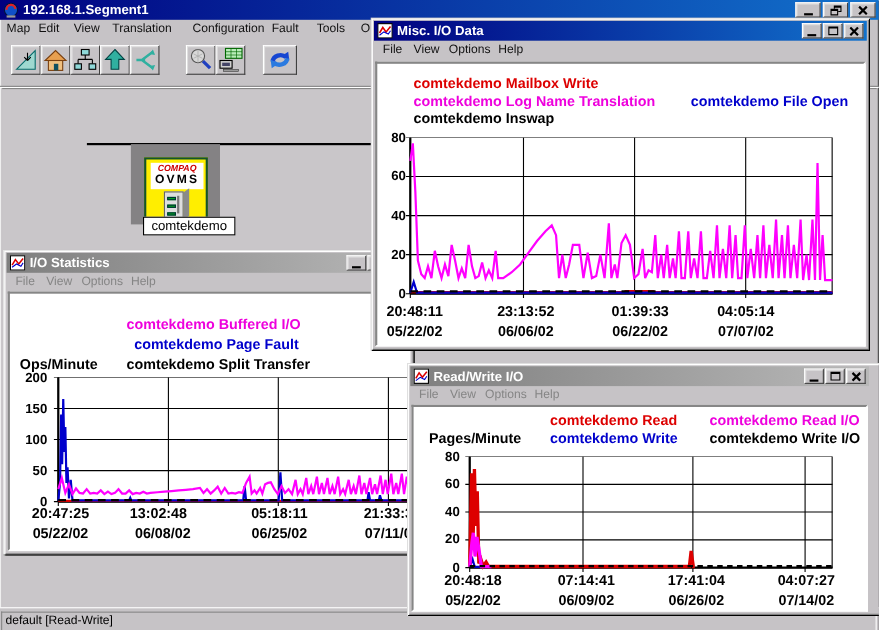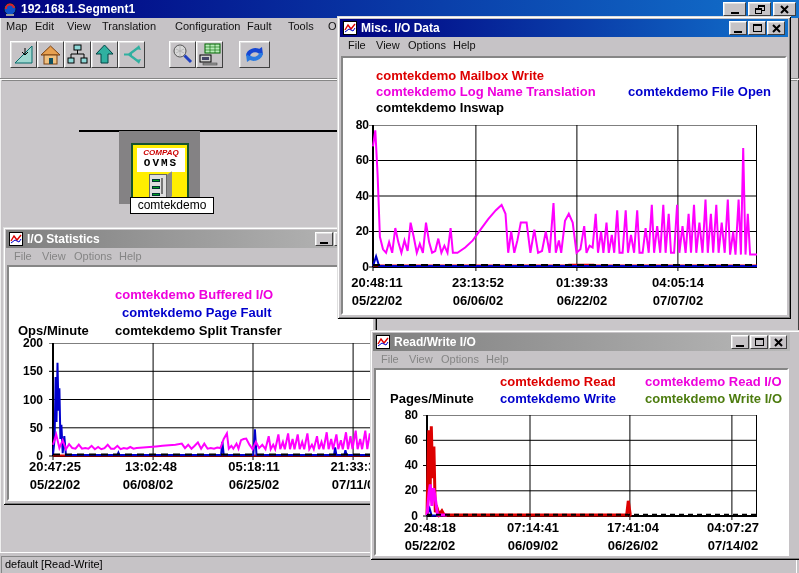--- a/index.html
+++ b/index.html
@@ -38,21 +38,21 @@
   #main-menubar{left:0;top:18px;width:799px;height:18px;}
   #toolbar{position:absolute;left:0;top:36px;width:799px;height:43px;border-bottom:1px solid #868686;box-shadow:0 1px 0 #fff;}
   .tbtn{position:absolute;top:5px;width:27px;height:27px;background:var(--chrome,#c6c3c6);
     border:1px solid;border-color:#fff #404040 #404040 #fff;box-shadow:inset 1px 1px 0 #dfdfdf;padding:1px;}
   #maparea{position:absolute;left:2px;top:80px;width:795px;height:472px;background:var(--map_bg,#c9c6c9);border-top:1px solid #868686;}
   #segline{position:absolute;left:77px;top:49px;width:262px;height:2px;background:#000;}
   #nodesel{position:absolute;left:117px;top:50px;width:81px;height:73px;background:var(--selection_gray,#848284);}
   #nodeicon{position:absolute;left:12px;top:12px;width:58px;height:57px;background:var(--node_yellow,#ffee00);border:2px solid #14532d;}
   #brandstrip{position:absolute;left:4px;top:3px;width:48px;height:24px;background:#fff;text-align:center;}
   #brand{display:block;color:#cc0000;font-weight:bold;font-style:italic;font-size:8px;line-height:9px;letter-spacing:0;}
-  #osname{display:block;color:#000;font-weight:bold;font-size:11px;line-height:12px;letter-spacing:2px;font-family:Liberation Mono, monospace;}
+  #osname{display:block;color:#000;font-weight:bold;font-size:11px;line-height:12px;letter-spacing:2px;font-family:Liberation Sans, sans-serif;}
   #server{position:absolute;left:16px;top:29px;width:18px;height:25px;background:#dedede;border:1px solid #666;}
   #server:after{content:"";position:absolute;right:-6px;top:-2px;width:5px;height:25px;background:#8a8a8a;transform:skewY(-35deg);}
   #server .led{position:absolute;left:2px;width:8px;height:3px;background:#00a020;border:1px solid #033;}
   #server .slot{position:absolute;right:3px;width:2px;height:16px;top:3px;background:#777;}
   #nodelabel{position:absolute;left:11px;top:66px;width:84px;height:17px;background:#fff;border:1px solid #000;
     font-size:12px;text-align:center;line-height:15px;color:#000;}
   #statusbar{position:absolute;left:0;top:552px;width:799px;height:21px;background:var(--chrome,#c6c3c6);border-top:1px solid #fff;}
   #statusfield{position:absolute;left:1px;top:3px;width:796px;height:28px;background:var(--chrome,#c6c3c6);
     border:1px solid;border-color:#868686 #fff #fff #868686;font-size:11px;color:#000;padding:1px 3px;}
   
@@ -225,21 +225,21 @@
             <line x1="206.0" y1="0" x2="206.0" y2="117" stroke="#000" stroke-width="1"></line>
             <line x1="306.1" y1="0" x2="306.1" y2="117" stroke="#000" stroke-width="1"></line>
             <line x1="6" y1="0" x2="6" y2="113" stroke="#000" stroke-width="2"></line>
             <line x1="6" y1="113" x2="328" y2="113" stroke="#000" stroke-width="2"></line>
             <polyline points="6.0,112.4 328.0,112.4" fill="none" stroke="#dd0000" stroke-width="2"></polyline>
             <polyline points="6.0,111.9 7.6,96.0 8.6,33.9 9.5,79.1 10.5,19.8 11.5,67.8 12.4,45.2 13.4,96.0 14.4,81.9 15.7,110.2 17.3,93.2 18.9,111.9 70.4,111.9 71.4,109.6 72.3,111.9 174.1,111.9 175.4,98.9 176.7,111.9 206.3,111.9 207.9,86.4 209.5,111.9 287.1,111.9 288.1,104.5 289.4,111.9 297.4,111.9 298.4,107.3 299.7,111.9 328.0,111.9" fill="none" stroke="#0000cc" stroke-width="2"></polyline>
             <polyline points="6.0,111.6 328.0,111.6" fill="none" stroke="#000000" stroke-width="2" stroke-dasharray="7 5"></polyline>
             <polyline points="6.0,101.7 9.2,91.5 12.4,105.1 15.7,97.2 18.9,106.2 22.1,101.1 25.3,105.1 28.5,105.7 31.8,101.7 35.0,105.7 38.2,105.1 41.4,105.7 44.6,102.8 47.9,106.2 51.1,104.0 54.3,106.2 57.5,105.1 60.7,101.7 64.0,105.7 67.2,105.7 70.4,102.8 73.6,106.2 76.8,105.1 80.1,105.7 83.3,104.0 86.5,105.7 89.7,105.1 96.2,104.5 102.6,104.0 109.0,103.4 115.5,102.8 121.9,102.3 128.4,101.7 134.8,100.6 138.0,105.1 141.2,101.7 144.5,105.7 147.7,102.8 150.9,99.4 154.1,105.7 157.3,100.6 160.6,105.7 163.8,105.1 167.0,105.7 170.2,104.5 173.4,105.1 176.7,96.0 179.9,90.4 181.8,105.7 184.4,102.8 186.3,105.7 189.5,100.6 191.5,105.7 194.0,97.2 196.6,96.0 199.2,95.5 202.4,101.7 205.6,106.2 208.9,98.9 212.1,105.1 215.3,101.7 218.5,106.2 221.7,93.2 223.7,106.2 226.2,101.7 228.2,106.2 231.4,91.5 233.3,106.2 235.9,98.9 237.8,106.2 241.1,90.4 243.0,106.2 245.6,96.0 247.5,106.2 250.7,91.5 252.7,106.2 255.2,98.9 257.2,106.2 260.4,90.4 262.3,106.2 264.9,101.7 266.8,106.2 270.0,93.2 272.0,106.2 274.5,98.9 276.5,106.2 279.7,89.3 281.6,106.2 284.2,96.0 286.1,106.2 289.4,91.5 291.3,106.2 293.9,97.2 295.8,106.2 299.0,89.3 301.0,106.2 303.5,93.2 305.5,106.2 308.7,87.6 310.6,106.2 313.2,96.0 315.1,106.2 318.3,87.6 320.3,106.2 322.8,90.4 324.8,101.7 328.0,102.8" fill="none" stroke="#ff00ff" stroke-width="2"></polyline>
           </svg>
       <span class="xtick" style="left:10px;top:192px">20:47:25</span>
-      <span class="xtick" style="left:106px;top:192px">13:02:48</span>
+      <span class="xtick" style="left:99px;top:192px">13:02:48</span>
       <span class="xtick" style="left:209px;top:192px">05:18:11</span>
       <span class="xtick" style="left:308px;top:192px">21:33:3</span>
       <span class="xtick" style="left:10px;top:210px">05/22/02</span>
       <span class="xtick" style="left:103px;top:210px">06/08/02</span>
       <span class="xtick" style="left:209px;top:210px">06/25/02</span>
       <span class="xtick" style="left:308px;top:210px">07/11/0</span>
     </div>
       </div>
   </div>
 
@@ -270,21 +270,21 @@
       <span class="mi" style="left:36px">View</span>
       <span class="mi" style="left:68px">Options</span>
       <span class="mi" style="left:113px">Help</span>
     </div>
     <div class="content">
         <div class="inner">
       <span class="leg" style="left: 124px; top: 4px; color: rgb(221, 0, 0);">comtekdemo Read</span>
       <span class="leg" style="left: 269px; top: 4px; color: rgb(238, 0, 221);">comtekdemo Read I/O</span>
       <span class="ylab" style="left:14px;top:21px">Pages/Minute</span>
       <span class="leg" style="left: 124px; top: 21px; color: rgb(0, 0, 204);">comtekdemo Write</span>
-      <span class="leg" style="left: 269px; top: 21px; color: #4d7c0f;">comtekdemo Write I/O</span>
+      <span class="leg" style="left: 269px; top: 21px; color: #000000;">comtekdemo Write I/O</span>
       <span class="ytick" style="left:16px;top:38px">80</span>
       <span class="ytick" style="left:16px;top:63px">60</span>
       <span class="ytick" style="left:16px;top:88px">40</span>
       <span class="ytick" style="left:16px;top:113px">20</span>
       <span class="ytick" style="left:16px;top:139px">0</span>
       <svg class="chart" style="left:45px;top:45px" width="336" height="107" viewBox="0 0 336 107">
             <line x1="2" y1="101.0" x2="336" y2="101.0" stroke="#000" stroke-width="1"></line>
             <line x1="2" y1="75.8" x2="336" y2="75.8" stroke="#000" stroke-width="1"></line>
             <line x1="2" y1="50.5" x2="336" y2="50.5" stroke="#000" stroke-width="1"></line>
             <line x1="2" y1="25.3" x2="336" y2="25.3" stroke="#000" stroke-width="1"></line>

